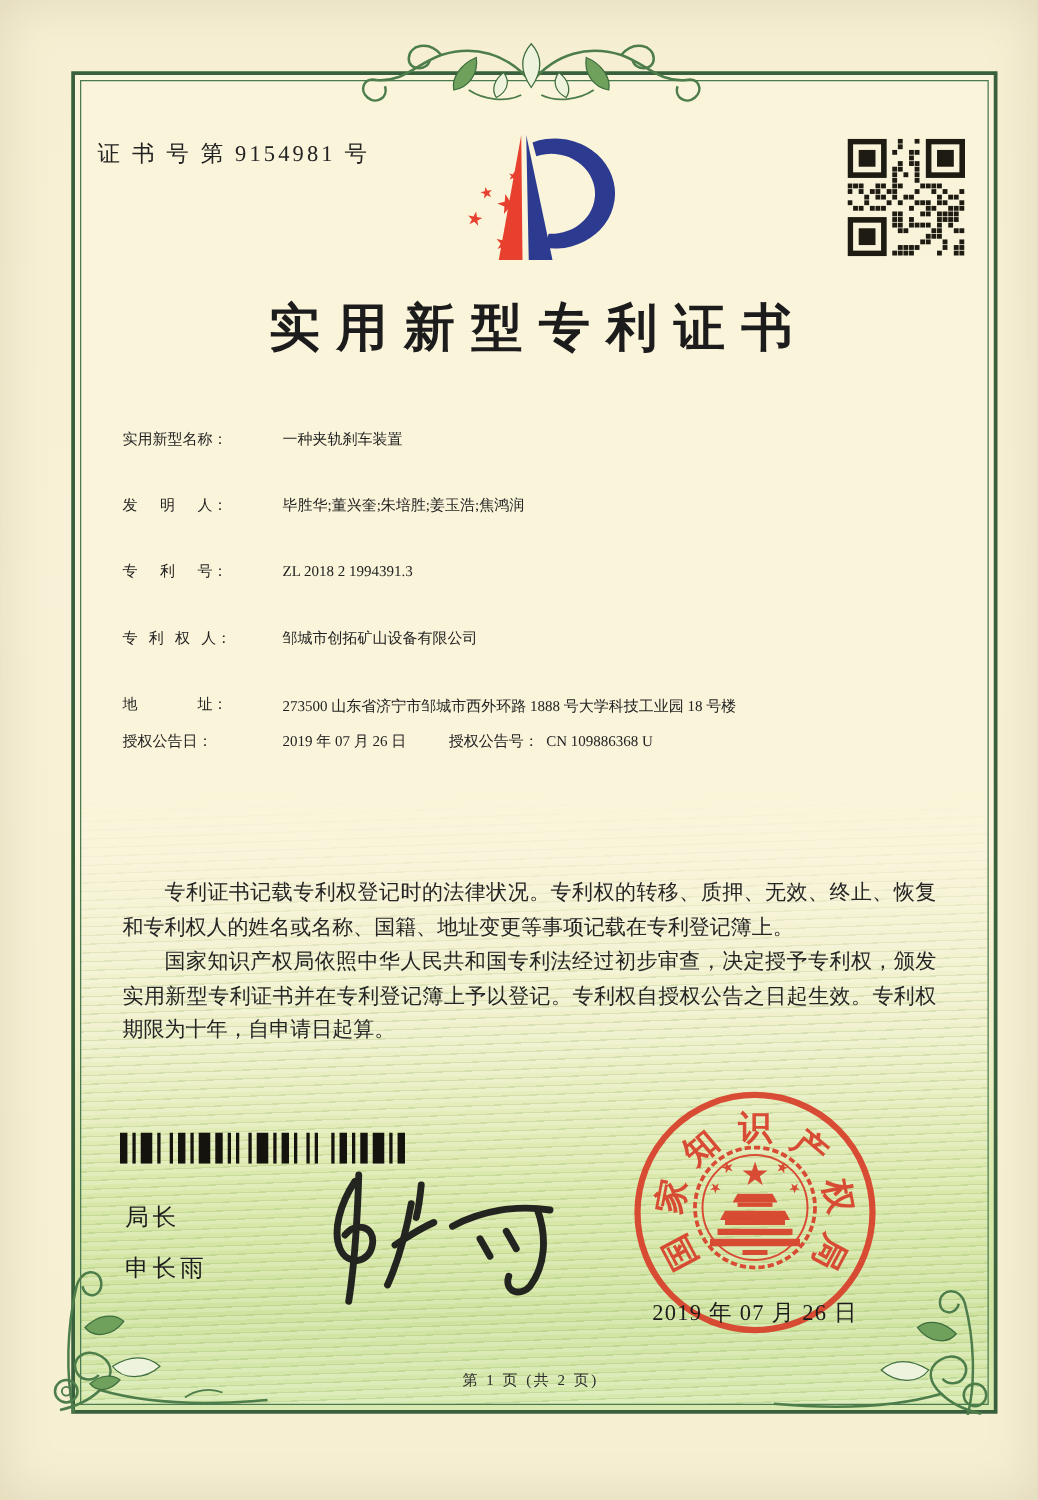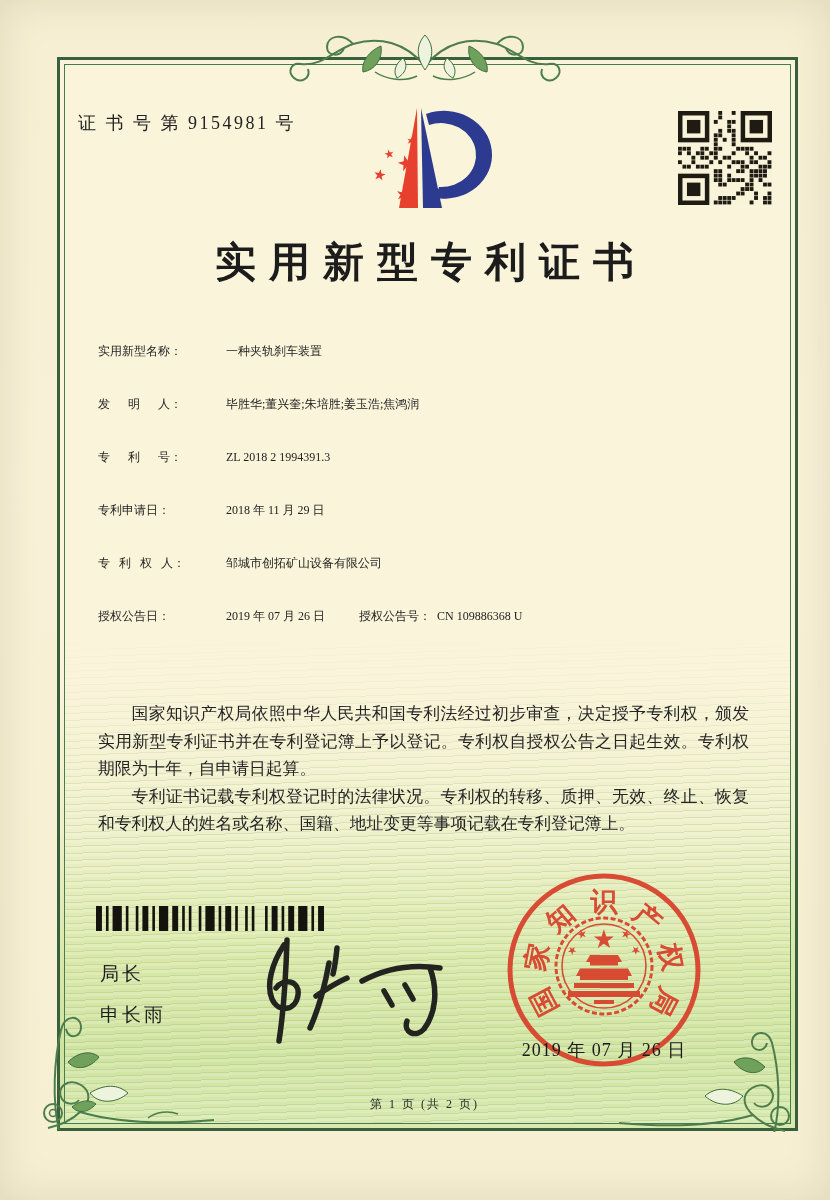--- a/index.html
+++ b/index.html
@@ -261,33 +261,33 @@
     <div class="row">
       <span class="lbl">实用新型名称：</span><span class="val">一种夹轨刹车装置</span>
     </div>
     <div class="row">
       <span class="lbl">发　 明　 人：</span><span class="val">毕胜华;董兴奎;朱培胜;姜玉浩;焦鸿润</span>
     </div>
     <div class="row">
       <span class="lbl">专　 利　 号：</span><span class="val">ZL 2018 2 1994391.3</span>
     </div>
     <div class="row">
-      <span class="lbl">专利申请日：</span><span class="val">2018 年 11 月 29 日</span>
-    </div>
-    <div class="row">
       <span class="lbl">专  利  权  人：</span><span class="val">邹城市创拓矿山设备有限公司</span>
+    </div>
+    <div class="row addr">
+      <span class="lbl">地　　　　址：</span><span class="val">273500 山东省济宁市邹城市西外环路 1888 号大学科技工业园 18 号楼</span>
     </div>
     <div class="row grant">
       <span class="lbl">授权公告日：</span><span class="val">2019 年 07 月 26 日</span><span class="pair2"><span class="lbl2">授权公告号：</span><span class="val">CN 109886368 U</span></span>
     </div>
   </div>
 
   <div class="paras">
+    <p>专利证书记载专利权登记时的法律状况。专利权的转移、质押、无效、终止、恢复和专利权人的姓名或名称、国籍、地址变更等事项记载在专利登记簿上。</p>
     <p>国家知识产权局依照中华人民共和国专利法经过初步审查，决定授予专利权，颁发实用新型专利证书并在专利登记簿上予以登记。专利权自授权公告之日起生效。专利权期限为十年，自申请日起算。</p>
-    <p>专利证书记载专利权登记时的法律状况。专利权的转移、质押、无效、终止、恢复和专利权人的姓名或名称、国籍、地址变更等事项记载在专利登记簿上。</p>
   </div>
 
   <svg class="barcode" width="232" height="25" viewBox="0 0 150 25" preserveAspectRatio="none">
     <g id="barcode-bars" fill="#15130d">
         <rect x="0" y="0" width="3.8357142857142854" height="25"></rect>
         <rect x="6.428571428571429" y="0" width="1.6928571428571428" height="25"></rect>
         <rect x="10.714285714285714" y="0" width="5.978571428571429" height="25"></rect>
         <rect x="19.285714285714285" y="0" width="1.6928571428571428" height="25"></rect>
         <rect x="25.71428571428571" y="0" width="1.6928571428571428" height="25"></rect>
         <rect x="29.999999999999996" y="0" width="3.8357142857142854" height="25"></rect>

